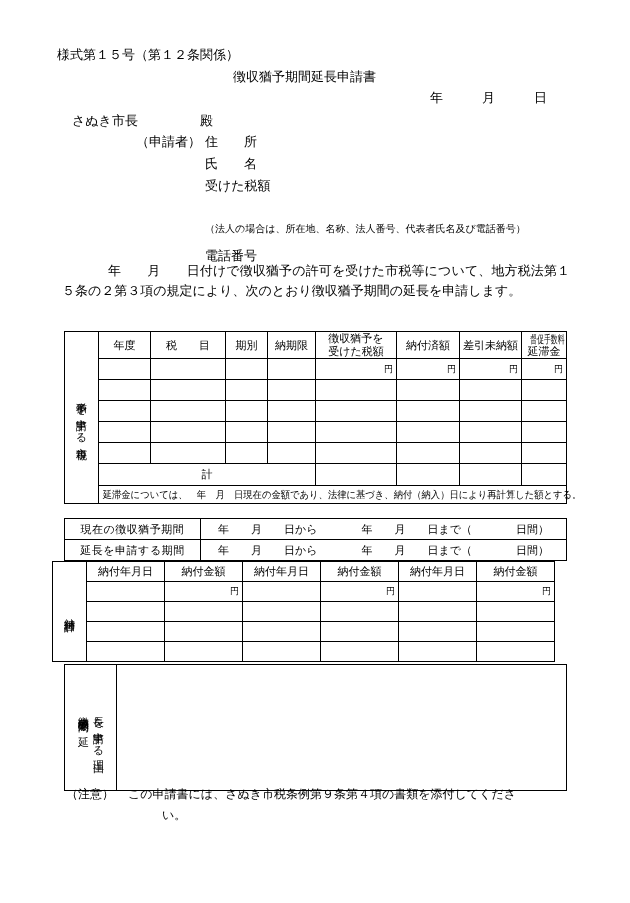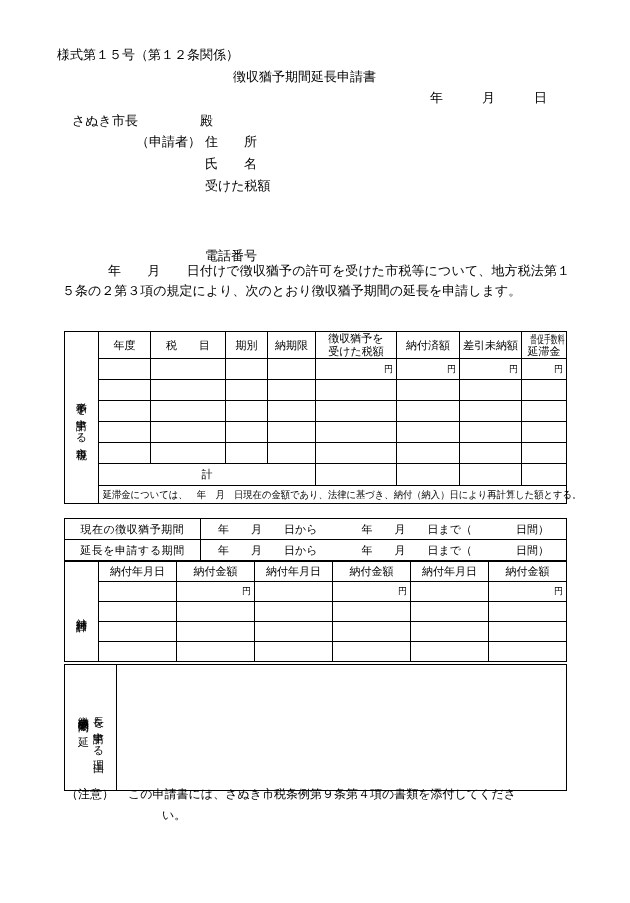--- a/index.html
+++ b/index.html
@@ -88,21 +88,21 @@
     transform: scaleX(0.62);
     transform-origin: center;
     white-space: nowrap;
     font-size: 11px;
     line-height: 12px;
   }
 
   
   #tbl-tax  { left: 64px; top: 331px; width: 502px; }
   #tbl-period { left: 64px; top: 518px; width: 502px; }
-  #tbl-plan { left: 64px; top: 561px; width: 502px; }
+  #tbl-plan { left: 52px; top: 561px; width: 502px; }
   #tbl-reason { left: 64px; top: 664px; width: 502px; }
 
   .note-row td { text-align: left; }
   .note-txt {
     display: inline-block;
     transform: scaleX(0.93);
     transform-origin: left center;
     white-space: nowrap;
     font-size: 10px;
     padding-left: 4px;
@@ -159,20 +159,21 @@
   <div class="abs t13" id="applicant-tag">（申請者）</div>
 
   <div class="abs t13" id="row-address">住　　所</div>
 
   <div class="abs t13" id="row-name">氏　　名</div>
 
   <div class="abs t13" id="row-corpno">受けた税額</div>
 
   <div class="abs t13" id="row-tel">電話番号</div>
 
+  <div class="abs t10" id="corp-note">（法人の場合は、所在地、名称、法人番号、代表者氏名及び電話番号）</div>
 
   <div id="body-para">年　　月　　日付けで徴収猶予の許可を受けた市税等について、地方税法第１５条の２第３項の規定により、次のとおり徴収猶予期間の延長を申請します。</div>
 
   <table class="tbl" id="tbl-tax">
     <colgroup>
       <col style="width:34px">
       <col style="width:52px">
       <col style="width:75px">
       <col style="width:42px">
       <col style="width:48px">

